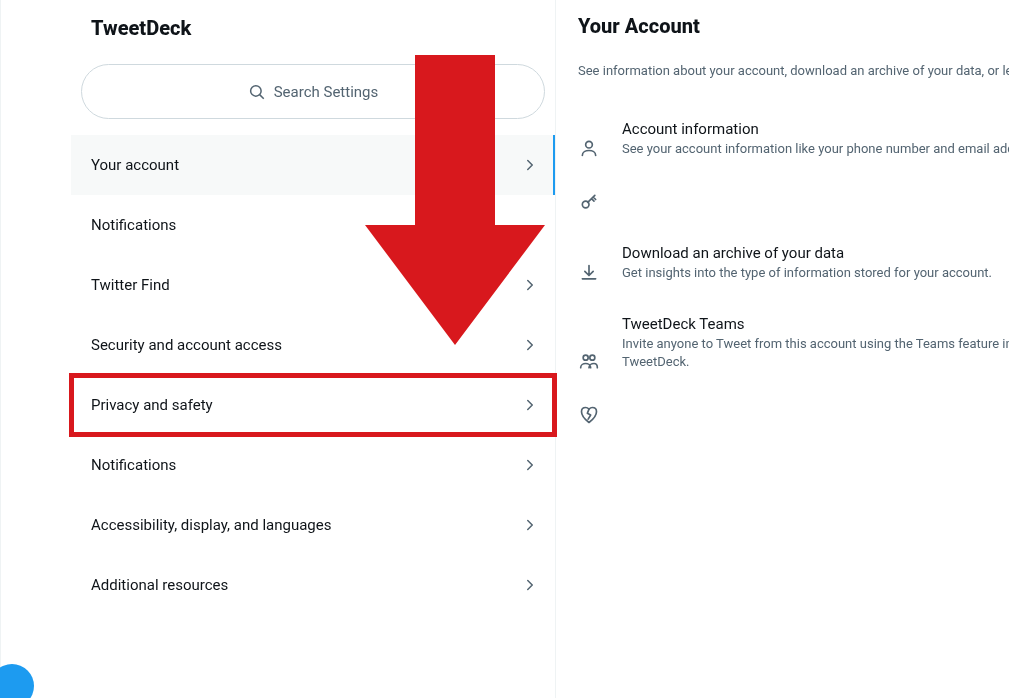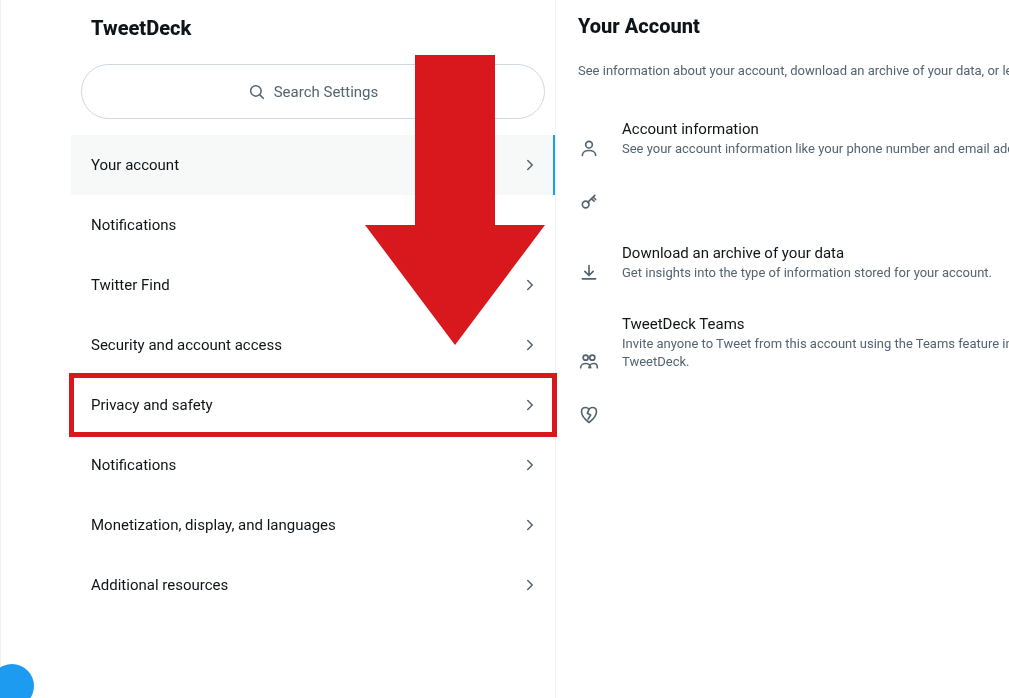--- a/index.html
+++ b/index.html
@@ -205,21 +205,21 @@
         </div>
         <div class="nav-item">
           <span>Notifications</span>
           <span class="chevron">
             <svg width="18" height="18" viewBox="0 0 24 24" fill="none" stroke="currentColor" stroke-width="2" stroke-linecap="round" stroke-linejoin="round">
               <polyline points="9 6 15 12 9 18"></polyline>
             </svg>
           </span>
         </div>
         <div class="nav-item">
-          <span>Monetization, display, and languages</span>
+          <span>Accessibility, display, and languages</span>
           <span class="chevron">
             <svg width="18" height="18" viewBox="0 0 24 24" fill="none" stroke="currentColor" stroke-width="2" stroke-linecap="round" stroke-linejoin="round">
               <polyline points="9 6 15 12 9 18"></polyline>
             </svg>
           </span>
         </div>
         <div class="nav-item">
           <span>Additional resources</span>
           <span class="chevron">
             <svg width="18" height="18" viewBox="0 0 24 24" fill="none" stroke="currentColor" stroke-width="2" stroke-linecap="round" stroke-linejoin="round">

